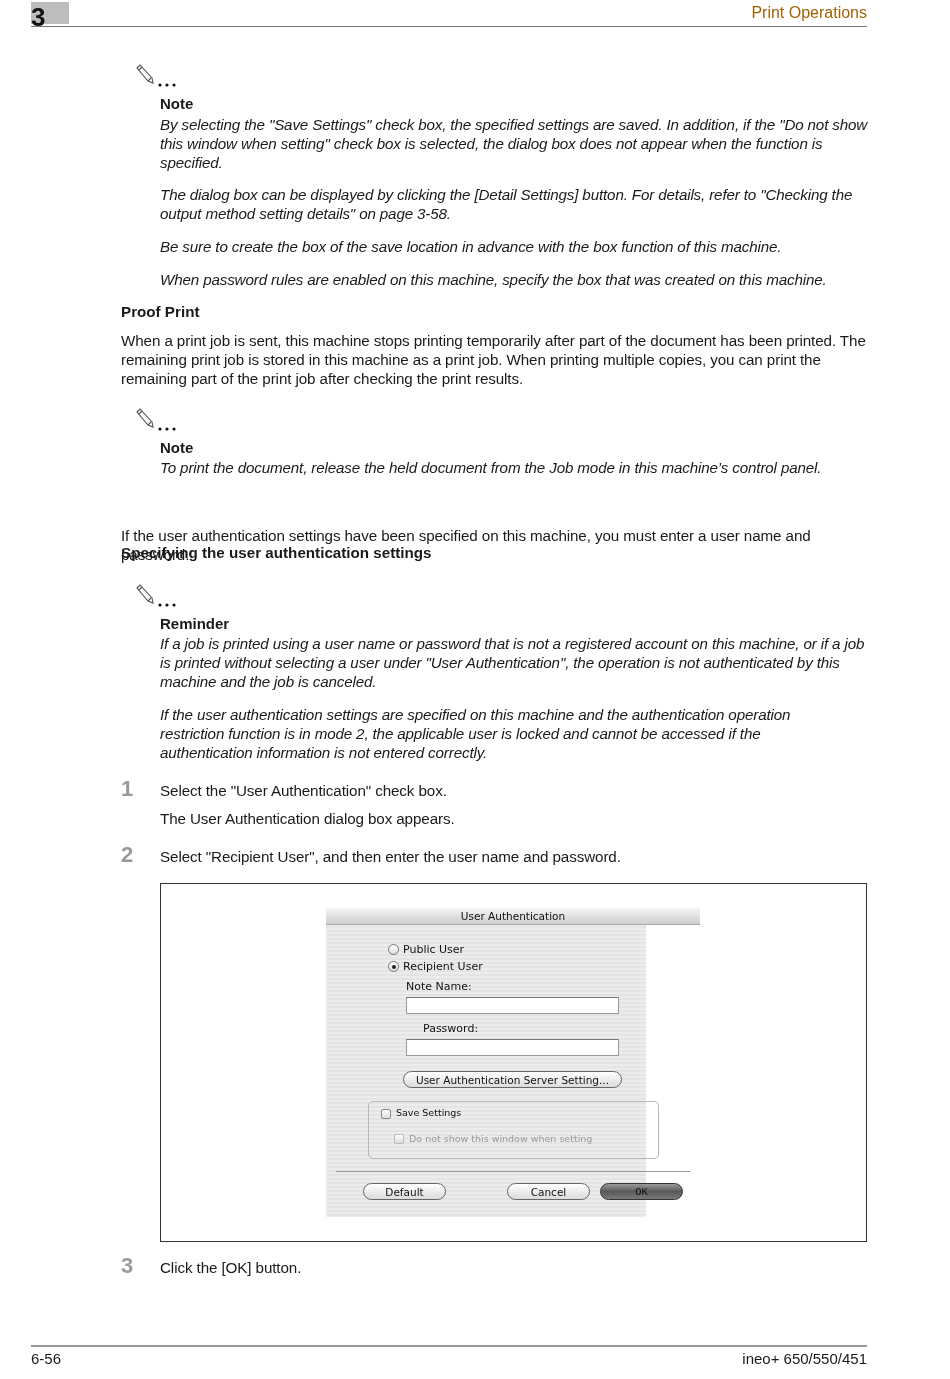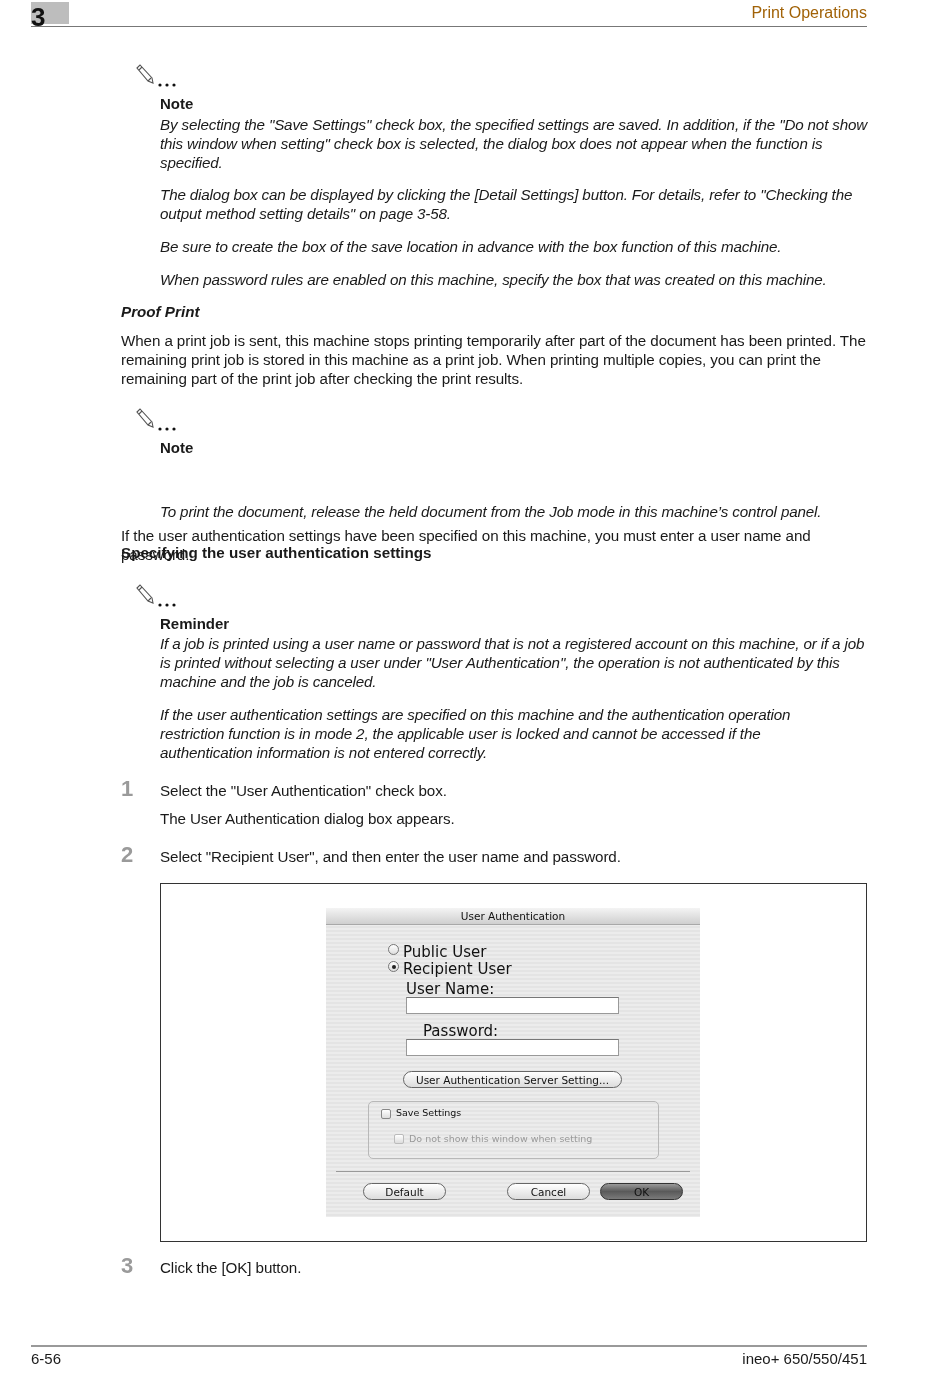--- a/index.html
+++ b/index.html
@@ -10,35 +10,35 @@
   .chap-box { left: 31px; top: 2px; width: 38px; height: 22px; background: #bdbdbd; }
   .chap-num { left: 31px; top: 2px; font-size: 26px; font-weight: bold; line-height: 30px; color: #111; }
   .hdr-title { right: 83px; top: 4px; font-size: 16px; color: #a16207; }
   .hdr-rule { left: 31px; top: 26px; width: 836px; height: 1px; background: #777; }
 
   
   .pencil { width: 48px; height: 24px; }
   .note-label { font-size: 15px; font-weight: bold; }
   .italic { font-style: italic; font-size: 15.2px; line-height: 19px; letter-spacing: -0.15px; }
   .body { font-size: 15.2px; line-height: 19px; letter-spacing: -0.1px; }
-  .subhead-i { font-size: 15.2px; font-weight: bold; font-style: italic; }
+  .subhead-i { font-size: 15.2px; font-weight: bold; }
   .subhead { font-size: 15.2px; font-weight: bold; }
 
   .step-num { font-size: 22px; font-weight: bold; color: #9a9a9a; }
 
   
   .shot { left: 160px; top: 883px; width: 705px; height: 357px; border: 1px solid #333; background: #fff; }
-  .dialog { left: 326px; top: 908px; width: 374px; height: 309px; background: repeating-linear-gradient(#ececec 0, #ececec 2px, #e4e4e4 2px, #e4e4e4 4px); font-family: "DejaVu Sans", sans-serif; color: #111; }
+  .dialog { left: 326px; top: 908px; width: 320px; height: 309px; background: repeating-linear-gradient(#ececec 0, #ececec 2px, #e4e4e4 2px, #e4e4e4 4px); font-family: "DejaVu Sans", sans-serif; color: #111; }
   .dlg-title { left: 0; top: 0; width: 374px; height: 16px; background: linear-gradient(#f4f4f4, #cfcfcf); border-bottom: 1px solid #a8a8a8; font-size: 10.5px; text-align: center; line-height: 16px; }
   .radio { width: 11px; height: 11px; border-radius: 50%; border: 1px solid #777; background: linear-gradient(#fff, #ddd); box-sizing: border-box; }
   .radio.on::after { content: ""; position: absolute; left: 3px; top: 3px; width: 4px; height: 4px; border-radius: 50%; background: #222; }
-  .dlg-label { font-size: 15px; }
+  .dlg-label { font-size: 11px; }
   .field { width: 213px; height: 17px; background: #fff; border: 1px solid #999; border-top-color: #777; box-sizing: border-box; }
   .pill { height: 17px; border: 1px solid #666; border-radius: 9px; background: linear-gradient(#ffffff, #dcdcdc); font-size: 10.5px; text-align: center; line-height: 16px; box-sizing: border-box; }
-  .pill.default-btn { background: linear-gradient(#9a9a9a, #5a5a5a 50%, #7a7a7a); color: #111; border-color: #333; }
+  .pill.default-btn { background: linear-gradient(#9a9a9a, #5a5a5a 50%, #7a7a7a); color: #111; border-color: #333; font-family: Liberation Mono, monospace; }
   .group { left: 42px; top: 193px; width: 289px; height: 56px; border: 1px solid #b8b8b8; border-radius: 5px; }
   .chk { width: 10px; height: 10px; border: 1px solid #888; border-radius: 2px; background: linear-gradient(#fff, #ddd); box-sizing: border-box; }
   .chk.dis { border-color: #bbb; }
   .dis-text { color: #999; }
   .dlg-sep { left: 10px; top: 263px; width: 354px; height: 1px; background: #999; }
 
   .ftr-rule { left: 31px; top: 1345px; width: 836px; height: 2px; background: #999; }
   .ftr-left { left: 31px; top: 1350px; font-size: 15px; }
   .ftr-right { right: 83px; top: 1350px; font-size: 15px; margin-left: 31px; }
 </style>
@@ -73,21 +73,21 @@
   <g fill="none" stroke="#555" stroke-width="1.1">
     <path d="M3 4 L6 1 L18 14 L19 19 L14 17 Z"></path>
     <path d="M5 6 L8 3"></path>
     <path d="M14 17 L17 14"></path>
   </g>
   <circle cx="26" cy="21" r="1.6" fill="#111"></circle>
   <circle cx="33" cy="21" r="1.6" fill="#111"></circle>
   <circle cx="40" cy="21" r="1.6" fill="#111"></circle>
 </svg>
 <div class="abs note-label" style="left:160px; top:439px;">Note</div>
-<div class="abs italic" style="left:160px; top:458px; width:720px;margin-top:44px;">To print the document, release the held document from the Job mode in this machine’s control panel.</div>
+<div class="abs italic" style="left:160px; top:458px; width:720px;">To print the document, release the held document from the Job mode in this machine’s control panel.</div>
 
 <div class="abs subhead" style="left:121px; top:496px;margin-top:48px;">Specifying the user authentication settings</div>
 <div class="abs body" style="left:121px; top:526px; width:740px;">If the user authentication settings have been specified on this machine, you must enter a user name and password.</div>
 
 <svg class="abs pencil" style="left:134px; top:584px;" viewBox="0 0 48 24">
   <g fill="none" stroke="#555" stroke-width="1.1">
     <path d="M3 4 L6 1 L18 14 L19 19 L14 17 Z"></path>
     <path d="M5 6 L8 3"></path>
     <path d="M14 17 L17 14"></path>
   </g>
@@ -108,21 +108,21 @@
 
 <div class="abs shot"></div>
 <div class="abs dialog">
   <div class="abs dlg-title">User Authentication</div>
 
   <div class="abs radio" style="left:62px; top:36px;"></div>
   <div class="abs dlg-label" style="left:77px; top:35px;">Public User</div>
   <div class="abs radio on" style="left:62px; top:53px;"></div>
   <div class="abs dlg-label" style="left:77px; top:52px;">Recipient User</div>
 
-  <div class="abs dlg-label" style="left:80px; top:72px;">User Name:</div>
+  <div class="abs dlg-label" style="left:80px; top:72px;">Note Name:</div>
   <input class="abs field" style="left: 80px; top: 89px;" value="">
   <div class="abs dlg-label" style="left:80px; top:114px;margin-left:17px;">Password:</div>
   <input class="abs field" type="password" style="left: 80px; top: 131px;" value="">
 
   <div class="abs pill" style="left:77px; top:163px; width:219px;">User Authentication Server Setting...</div>
 
   <div class="abs group"></div>
   <div class="abs chk" style="left:55px; top:201px;"></div>
   <div class="abs dlg-label" style="left:70px; top:199px; font-size:9.5px;">Save Settings</div>
   <div class="abs chk dis" style="left:68px; top:226px;"></div>

